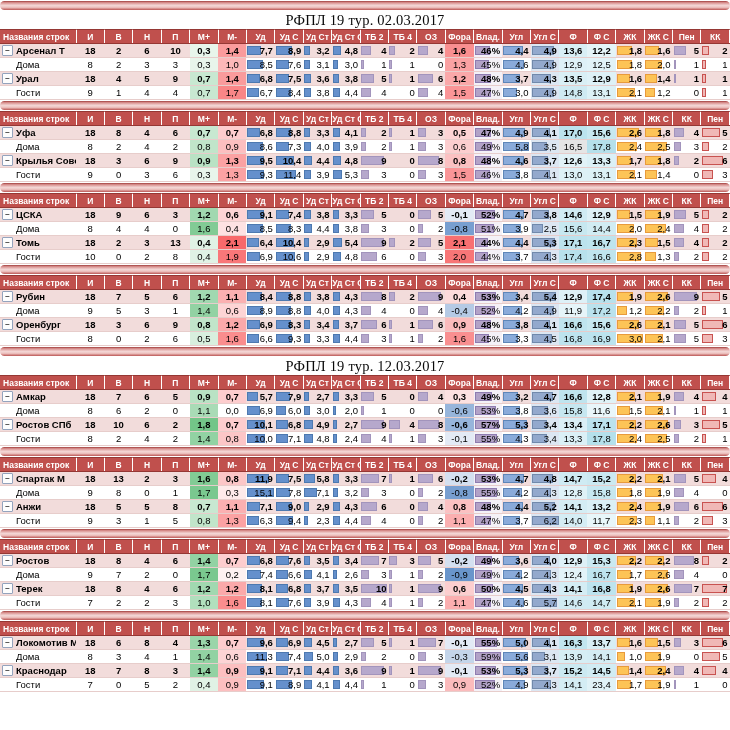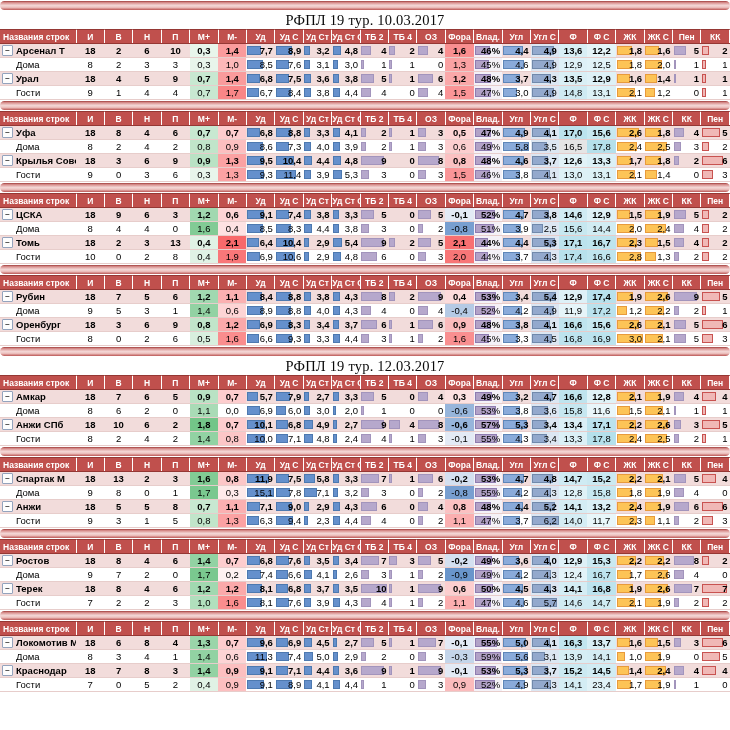--- a/index.html
+++ b/index.html
@@ -32,21 +32,21 @@
   td.barcell{position:relative;}
   .bar{position:absolute;left:1px;top:2px;bottom:2px;box-sizing:border-box;}
   .bval{position:absolute;right:2px;top:0;bottom:0;display:flex;align-items:center;z-index:2;}
   .tbl-bottom{border-bottom:1px solid #953734;}
 </style>
 </head>
 <body>
 
 <div id="root">
     <div class="band"></div>
-    <div class="title">РФПЛ 19 тур. 10.03.2017</div>
+    <div class="title">РФПЛ 19 тур. 02.03.2017</div>
     <table class="tbl-bottom">
       <colgroup>
         <col style="width: 76px;">
         <col>
         <col>
         <col>
         <col>
         <col>
         <col>
         <col>
@@ -1622,21 +1622,21 @@
           </td>
           <td class="barcell">
             <div class="bar" style="width: 12.5%; background: rgb(240, 184, 182); border: 1px solid rgb(200, 82, 80);"></div>
             <span class="bval">1</span>
           </td>
         </tr>
         <tr class="team">
           <td class="name">
             <div class="namewrap">
               <span class="collapse">−</span>
-              <span>Анжи СПб</span>
+              <span>Ростов СПб</span>
             </div>
           </td>
           <td class="c">18</td>
           <td class="c">10</td>
           <td class="c">6</td>
           <td class="c">2</td>
           <td class="c" style="background: rgb(115, 197, 136);">1,8</td>
           <td class="c" style="background: rgb(253, 205, 206);">0,7</td>
           <td class="barcell">
             <div class="bar" style="width: 63.125%; background: rgb(101, 144, 204); border: 1px solid rgb(77, 121, 176);"></div>

